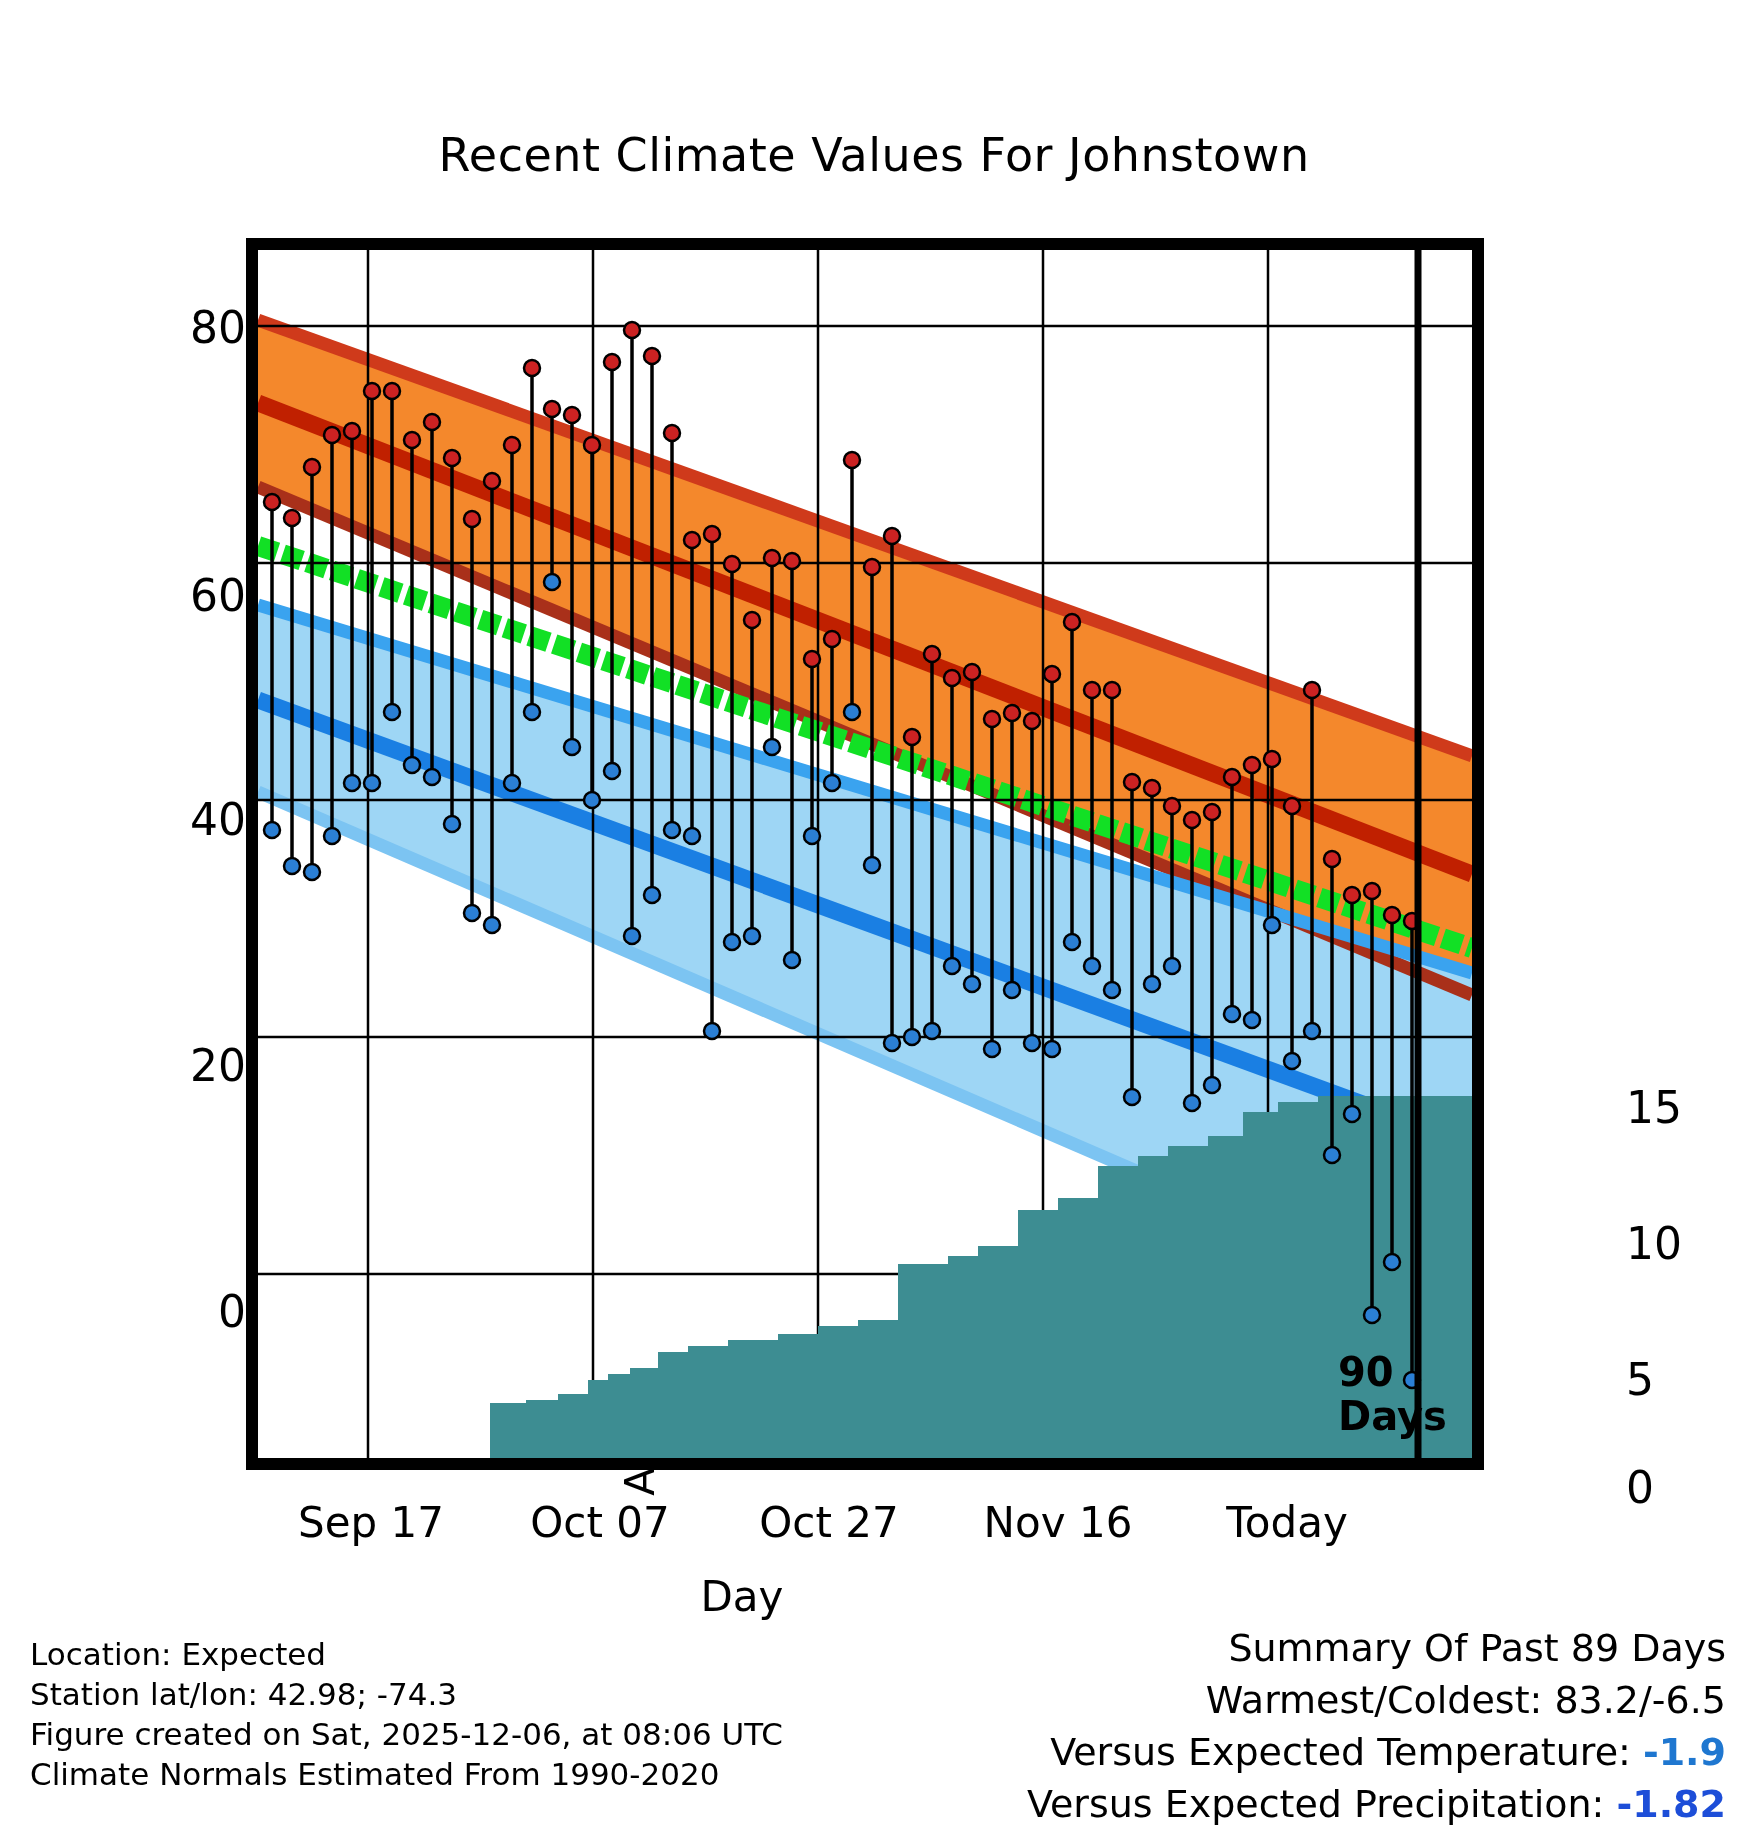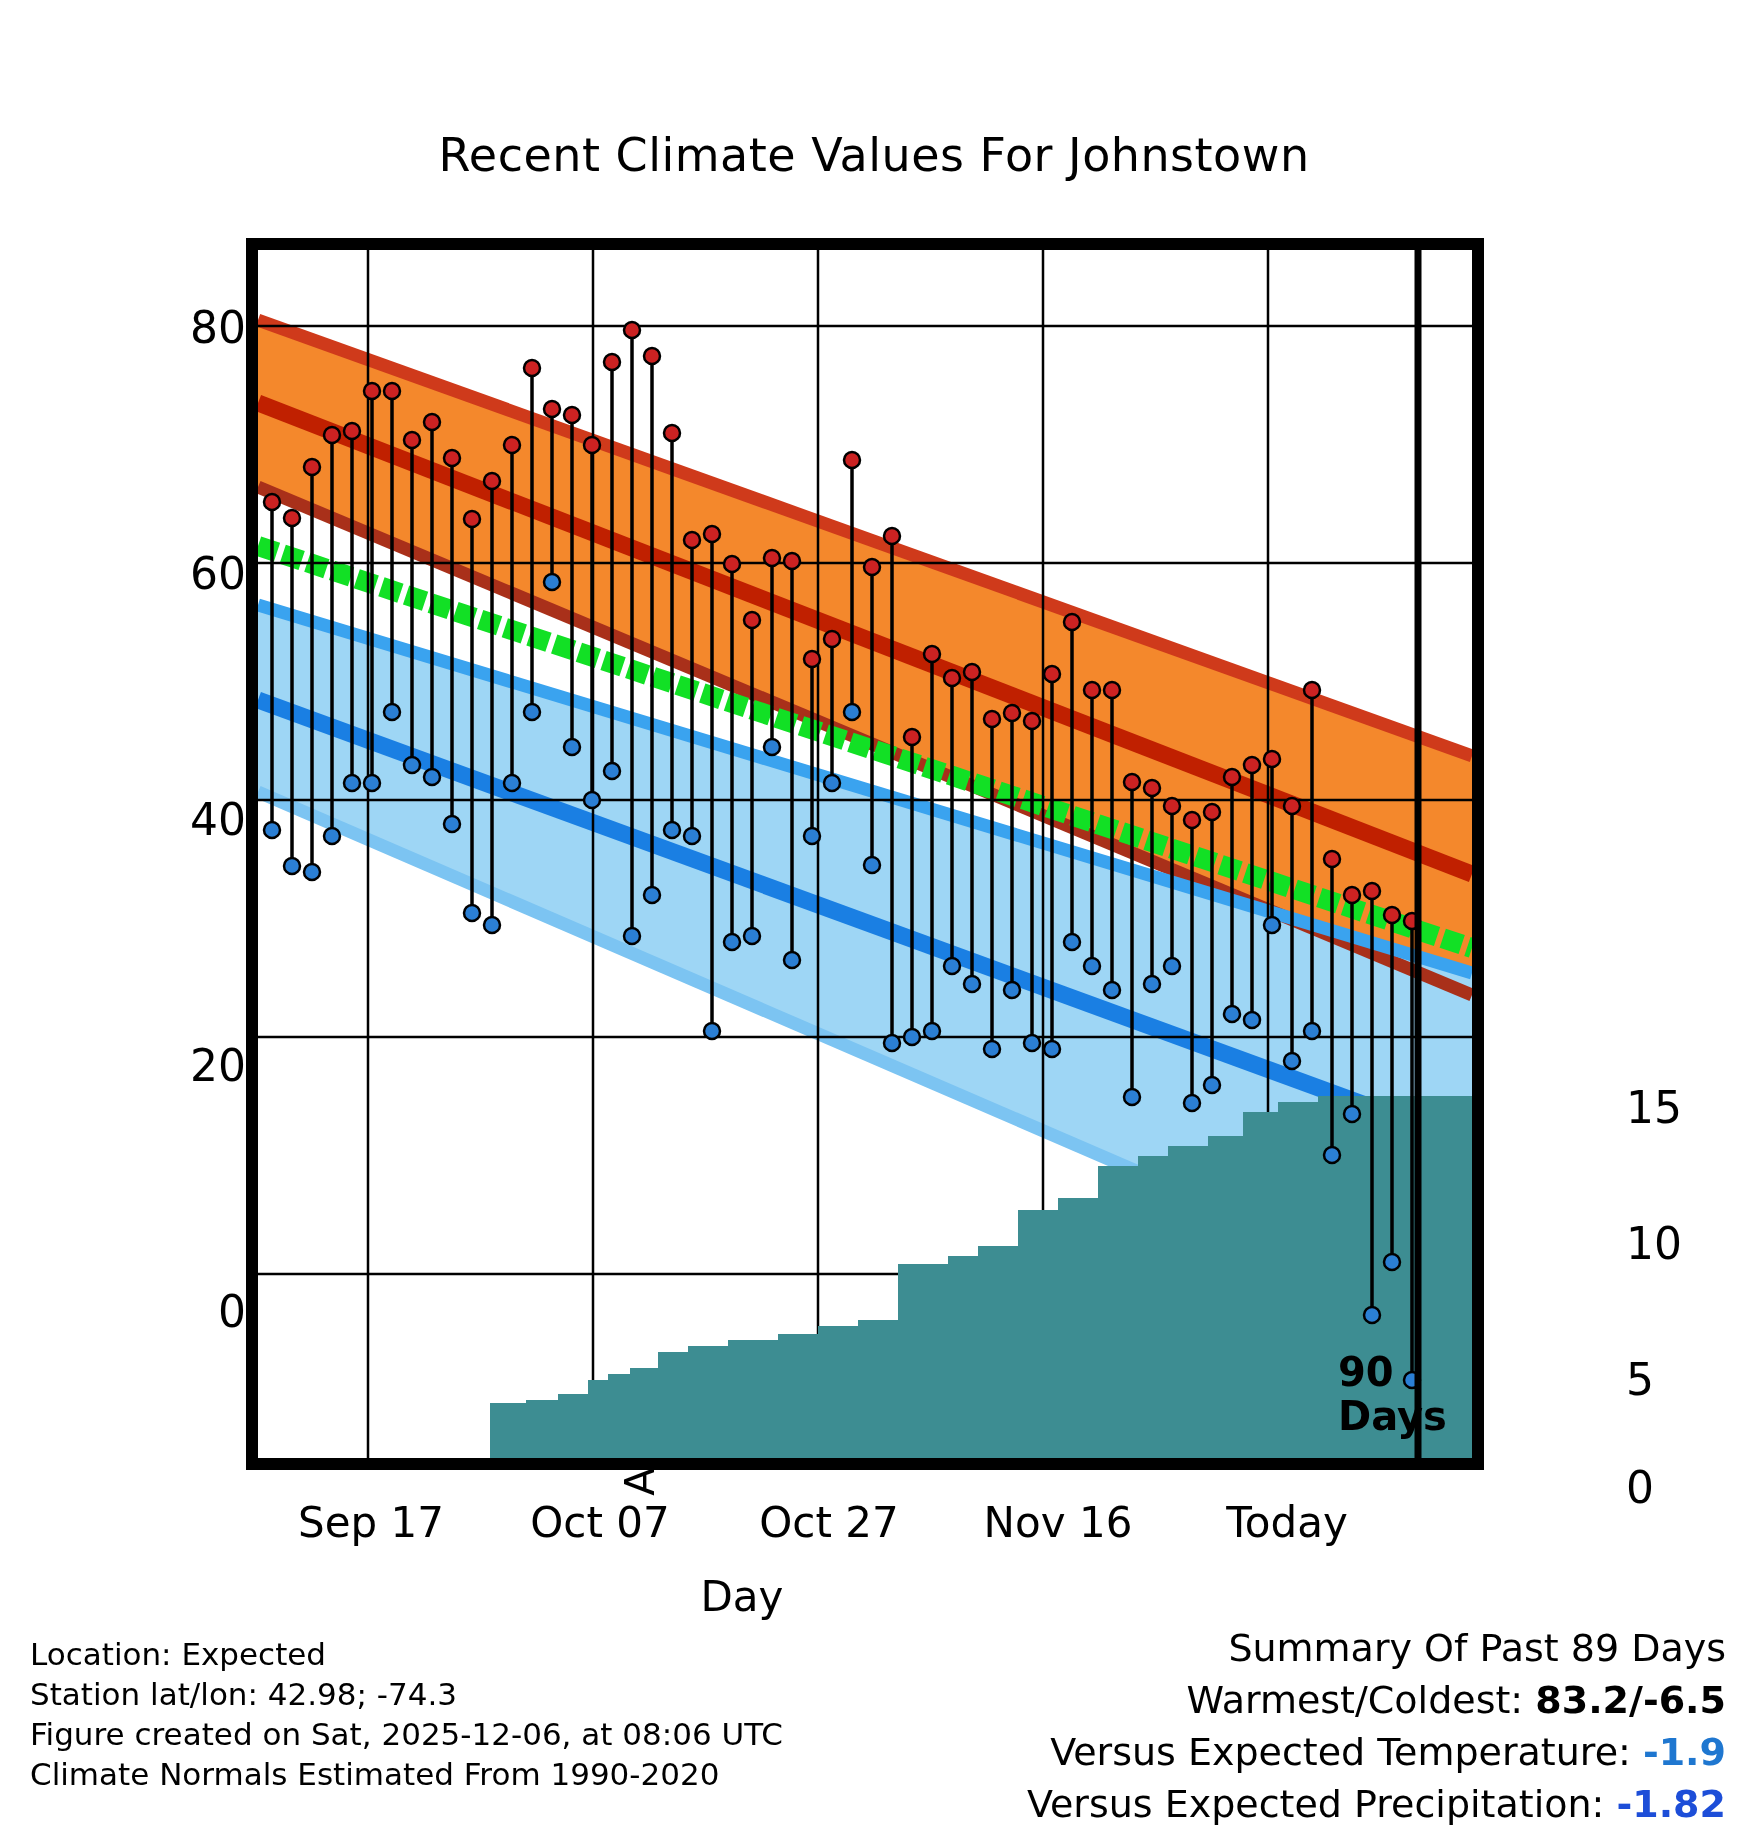--- a/index.html
+++ b/index.html
@@ -14,38 +14,38 @@
   .ylab{position:absolute;right:1502px;text-align:right;font-size:44px;}
   .ylabel-left{position:absolute;left:58px;top:50%;transform:translateY(-50%) rotate(-90deg);transform-origin:center;white-space:nowrap;font-size:41px;}
   .ylabel-right{position:absolute;right:28px;top:46%;transform:translateY(-50%) rotate(-90deg);transform-origin:center;white-space:nowrap;font-size:41px;}
   .ytickR{position:absolute;left:1626px;font-size:44px;}
   .xtick{position:absolute;top:1498px;font-size:42px;text-align:center;}
   .xlabel{position:absolute;top:1572px;left:0;right:264px;text-align:center;font-size:42px;}
   
   .foot-left{position:absolute;left:30px;top:1634px;font-size:31px;line-height:40px;}
   .foot-right{position:absolute;right:22px;top:1622px;text-align:right;font-size:38px;line-height:52px;}
   .foot-right .row{white-space:nowrap;}
-  .v-strong{font-weight:bold;}
+  .v-strong{font-weight:normal;}
   .c-blue{color:#1f77d0;font-weight:bold;margin-top:18px;}
   .c-brown{color:#1d4ed8;font-weight:bold;}
   .days-lbl{position:absolute;color:#000000;font-weight:bold;font-size:40px;line-height:44px;}
 </style>
 </head>
 <body>
 
 <div class="wrap">
 
   <div class="title">Recent Climate Values For Johnstown</div>
 
   <div class="ylabel-left">Average Daily High/Low/Mean (Red/Blue/Green) +/- 1 SD</div>
 
   <div class="ylabel-right">Cumulative Precipitation (in), If Available</div>
 
   <div class="ylab" style="top:302px;">80</div>
-  <div class="ylab" style="top:548px;">60</div>
+  <div class="ylab" style="top:570px;">60</div>
   <div class="ylab" style="top:794px;">40</div>
   <div class="ylab" style="top:1040px;">20</div>
   <div class="ylab" style="top:1286px;">0</div>
 
   <div class="ytickR" style="top:1082px;">15</div>
   <div class="ytickR" style="top:1218px;">10</div>
   <div class="ytickR" style="top:1354px;">5</div>
   <div class="ytickR" style="top:1462px;">0</div>
 
   <div class="xtick" style="left:246px;width:250px;">Sep 17</div>

